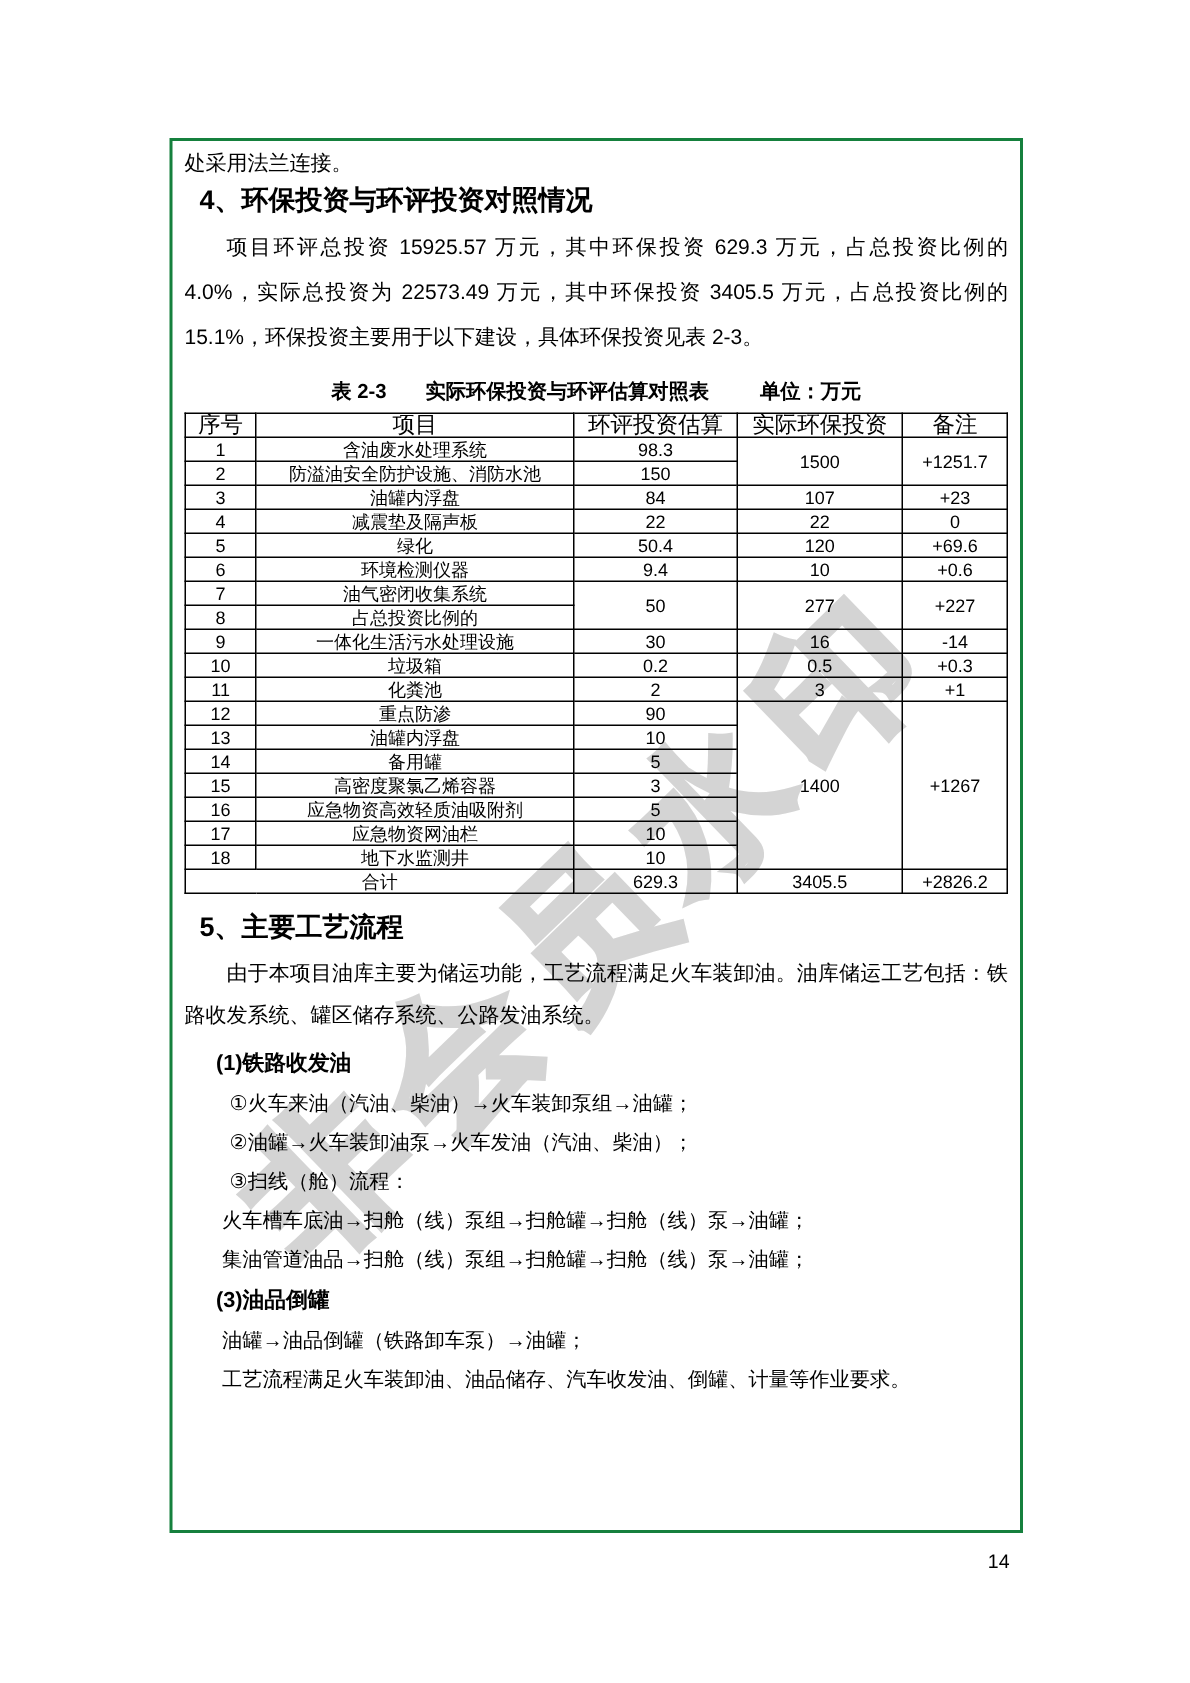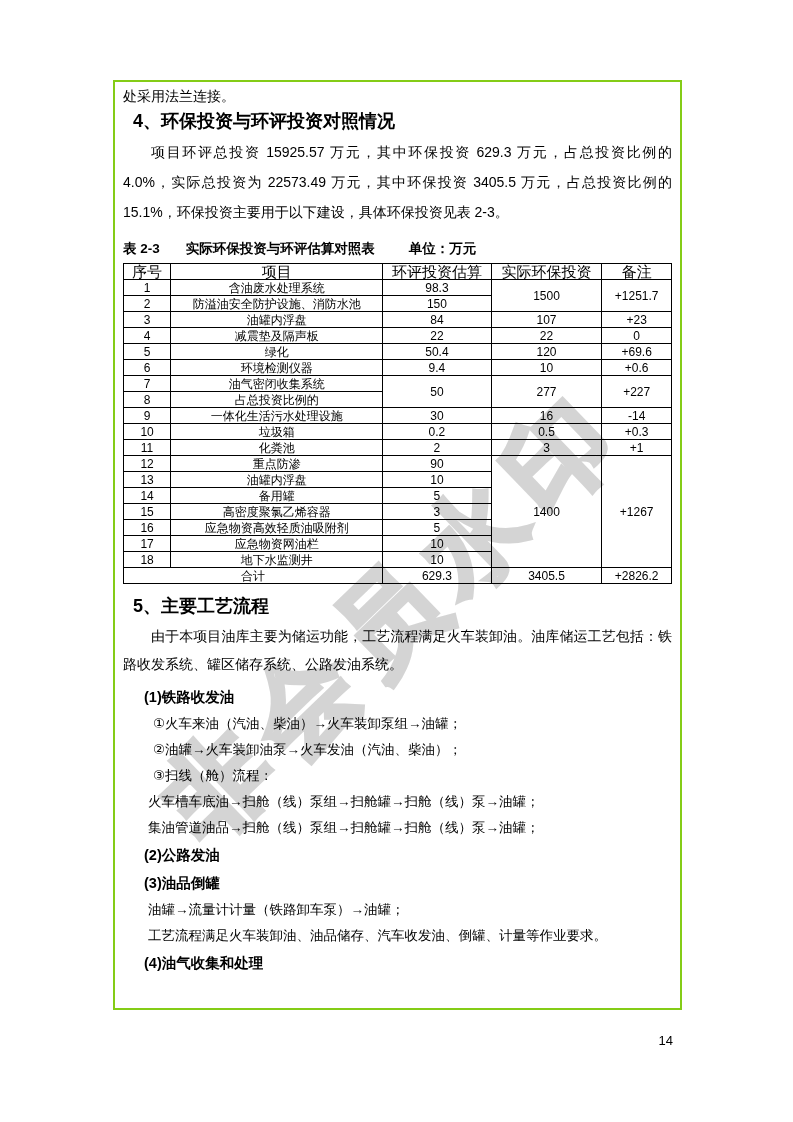--- a/index.html
+++ b/index.html
@@ -13,32 +13,32 @@
   
   .watermark{
     position:absolute;left:100px;top:548px;z-index:0;
     font-size:102px;font-weight:bold;letter-spacing:16px;white-space:nowrap;
     color:transparent;-webkit-text-stroke:5px rgba(198,198,198,0.75);
     transform:rotate(-44deg);transform-origin:50% 50%;
     pointer-events:none;user-select:none;
   }
 
   .content-box{
-    position:absolute;left:113px;top:80px;width:569px;height:930px;
-    box-sizing:border-box;border:2px solid #84cc16;
+    position:absolute;left:113px;top:92px;width:569px;height:930px;
+    box-sizing:border-box;border:2px solid #15803d;
     padding:5px 8px 4px 8px;z-index:1;background:transparent;
   }
 
   .first-line{font-size:14px;line-height:19px;margin:0;}
   .h-main{font-size:18px;font-weight:bold;line-height:19px;margin:6px 0 6px;padding-left:10px;}
   .para{font-size:14px;line-height:30px;text-align:justify;margin:2px 0 12px;}
   .para.ti{text-indent:2em;}
   .para.s5{line-height:28px;margin:4px 0 0;}
 
-  .tbl-cap{font-weight:bold;font-size:13.5px;line-height:18px;margin:13px 0 0;}
+  .tbl-cap{text-align:center;font-weight:bold;font-size:13.5px;line-height:18px;margin:13px 0 0;}
   .tbl-cap .cap-title{margin-left:26px;}
   .tbl-cap .cap-unit{margin-left:34px;}
 
   table.inv{width:100%;border-collapse:collapse;table-layout:fixed;margin-top:5px;}
   table.inv th,table.inv td{
     border:1px solid #000;text-align:center;vertical-align:middle;
     font-size:12px;line-height:14px;height:15px;padding:0 2px;overflow:hidden;
     background:transparent;
   }
   table.inv th{font-weight:normal;font-size:15px;}
@@ -210,26 +210,24 @@
 
     <p class="para ti s5">由于本项目油库主要为储运功能，工艺流程满足火车装卸油。油库储运工艺包括：铁路收发系统、罐区储存系统、公路发油系统。</p>
 
     <p class="h-sub">(1)铁路收发油</p>
     <p class="flow c">①火车来油（汽油、柴油）→火车装卸泵组→油罐；</p>
     <p class="flow c">②油罐→火车装卸油泵→火车发油（汽油、柴油）；</p>
     <p class="flow c">③扫线（舱）流程：</p>
     <p class="flow m">火车槽车底油→扫舱（线）泵组→扫舱罐→扫舱（线）泵→油罐；</p>
     <p class="flow m">集油管道油品→扫舱（线）泵组→扫舱罐→扫舱（线）泵→油罐；</p>
 
-    <p class="h-sub">(2)公路发油</p>
 
     <p class="h-sub">(3)油品倒罐</p>
-    <p class="flow m">油罐→流量计计量（铁路卸车泵）→油罐；</p>
+    <p class="flow m">油罐→油品倒罐（铁路卸车泵）→油罐；</p>
 
     <p class="flow m">工艺流程满足火车装卸油、油品储存、汽车收发油、倒罐、计量等作业要求。</p>
 
-    <p class="h-sub">(4)油气收集和处理</p>
 
   </div>
 
   <div class="page-number">14</div>
 
 </div>
 
 </body></html>

